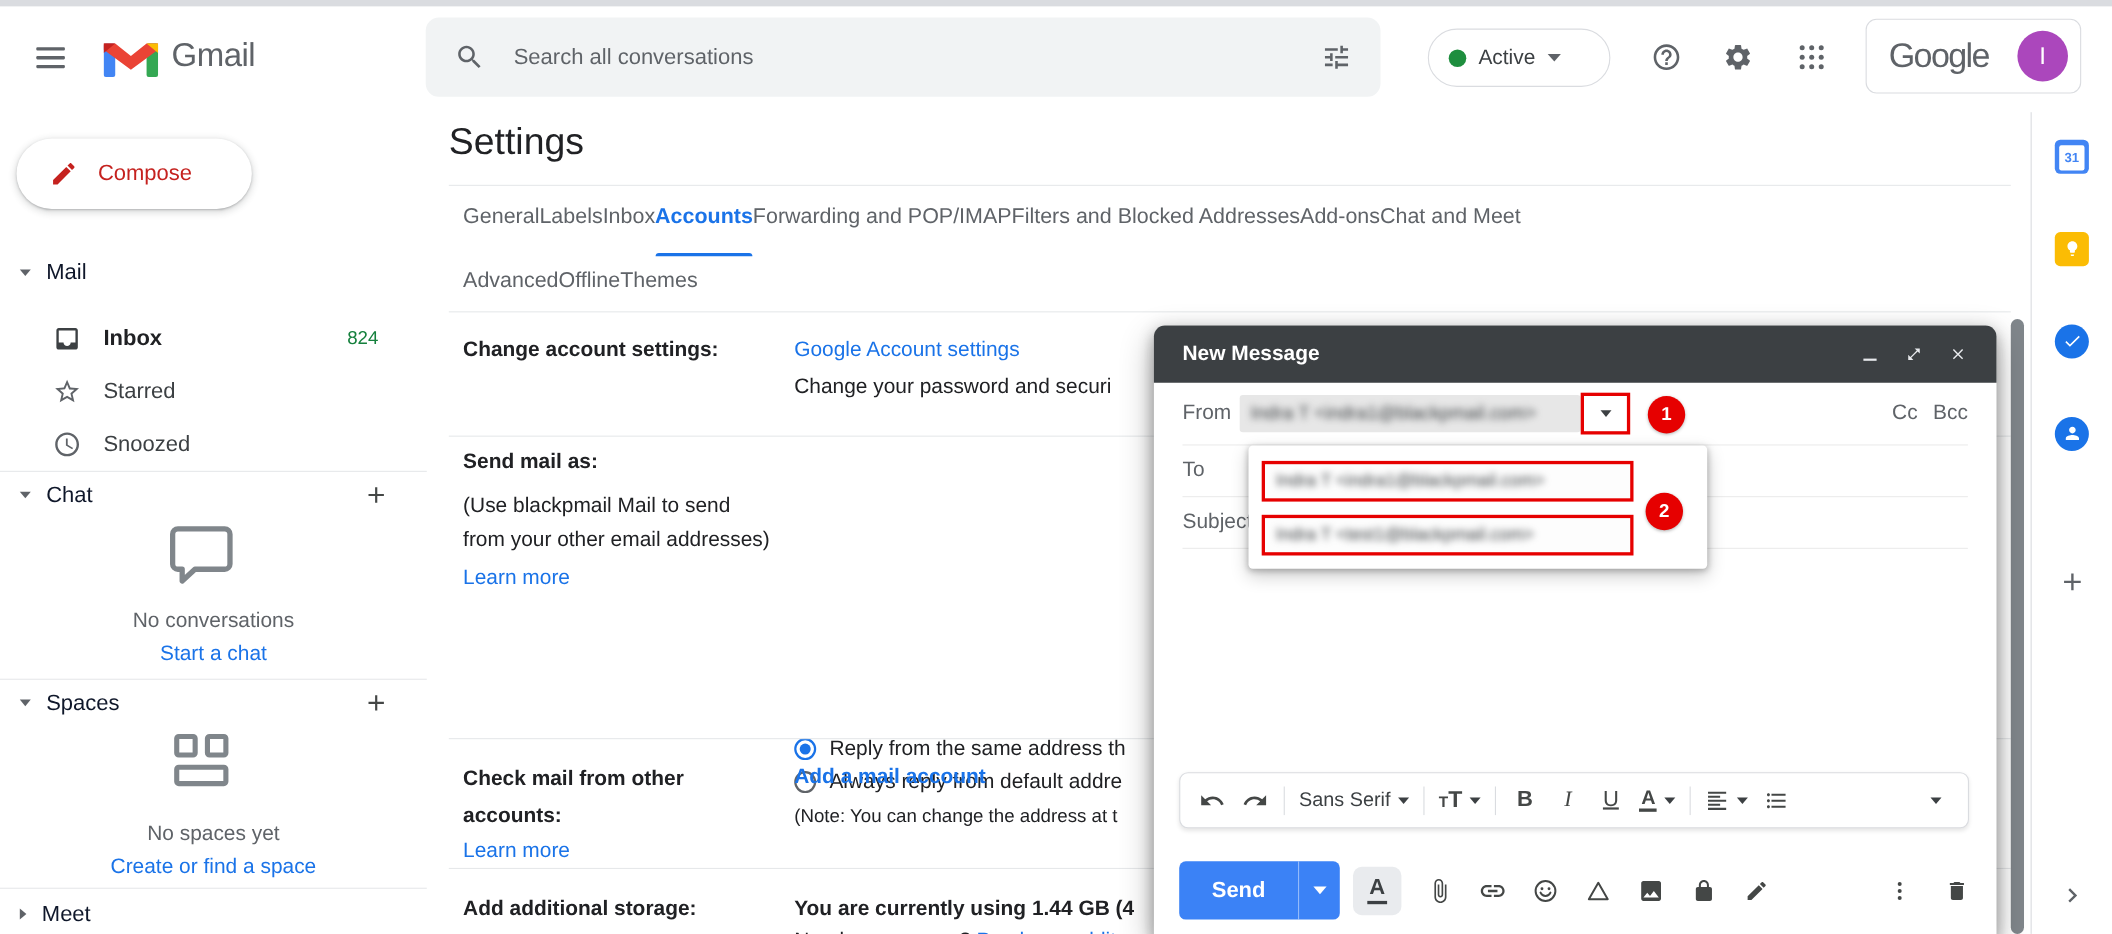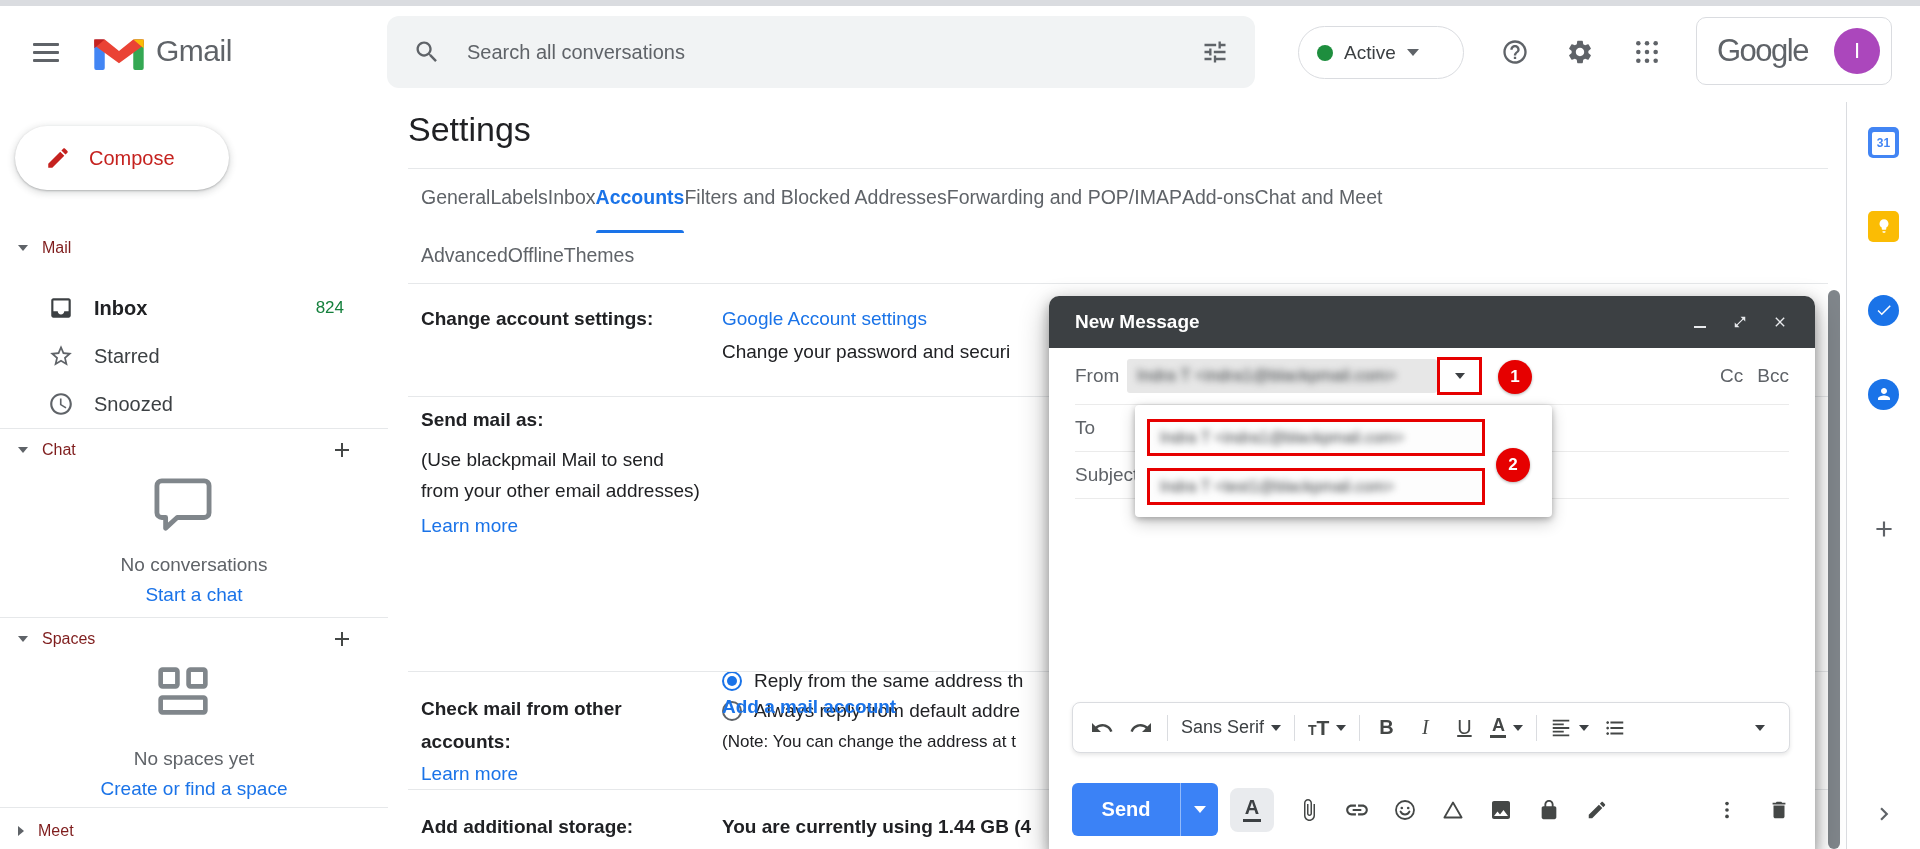--- a/index.html
+++ b/index.html
@@ -27,21 +27,21 @@
   .account-box{position:absolute;left:1696px;top:11px;width:196px;height:68px;border:1px solid #dadce0;border-radius:10px;display:flex;align-items:center;padding:0 11px 0 20px}
   .google-word{font-size:31px;color:#5f6368;font-weight:500;letter-spacing:-1.5px;flex:1}
   .avatar{width:46px;height:46px;border-radius:50%;display:flex;align-items:center;justify-content:center;color:#fff;font-size:22px}
 
   
   .sidebar{position:absolute;left:0;top:102px;width:388px;height:747px;background:#fff}
   .compose-btn{position:absolute;left:15px;top:24px;width:214px;height:64px;border-radius:32px;background:#fff;display:flex;align-items:center;gap:18px;padding-left:30px;
     box-shadow:0 1px 2px rgba(60,64,67,.3),0 2px 6px 2px rgba(60,64,67,.15)}
   .compose-btn span{font-size:20px;font-weight:500}
   .sec-hdr{position:absolute;left:0;display:flex;align-items:center;gap:14px;padding-left:18px;height:32px}
-  .sec-hdr .name{font-size:16px;color:#7f1d1d}
+  .sec-hdr .name{font-size:20px;color:#0f172a}
   .carr{width:0;height:0;border-left:5px solid transparent;border-right:5px solid transparent;border-top:6px solid #5f6368}
   .carr.right{border-left:6px solid #5f6368;border-top:5px solid transparent;border-bottom:5px solid transparent;border-right:none}
   .navrow{position:absolute;left:0;width:388px;height:48px;display:flex;align-items:center;gap:20px;padding-left:48px;border-radius:0 24px 24px 0}
   .navrow .nlbl{font-size:20px;color:#3c4043}
   .navrow .count{position:absolute;right:44px;font-size:17px;color:#15803d}
   .hdiv{position:absolute;height:1px;background:#e6e8ea}
   .cen{left:0;width:388px;text-align:center;position:absolute}
   .plusbtn{position:absolute;left:328px;width:28px;height:28px;display:flex;align-items:center;justify-content:center}
 
   
@@ -262,22 +262,22 @@
 
   <main>
     <h1 class="pg-title">Settings</h1>
     <div class="hdiv" style="left:0;top:66px;width:1420px"></div>
 
     <div class="tabs" style="top:84px">
       <span class="tab">General</span>
       <span class="tab">Labels</span>
       <span class="tab">Inbox</span>
       <span class="tab active">Accounts</span>
+      <span class="tab">Forwarding and POP/IMAP</span>
       <span class="tab">Filters and Blocked Addresses</span>
-      <span class="tab">Forwarding and POP/IMAP</span>
       <span class="tab">Add-ons</span>
       <span class="tab">Chat and Meet</span>
     </div>
     <div class="tabs" style="top:142px">
       <span class="tab">Advanced</span>
       <span class="tab">Offline</span>
       <span class="tab">Themes</span>
     </div>
     <div class="hdiv" style="left:0;top:181px;width:1420px"></div>
 

